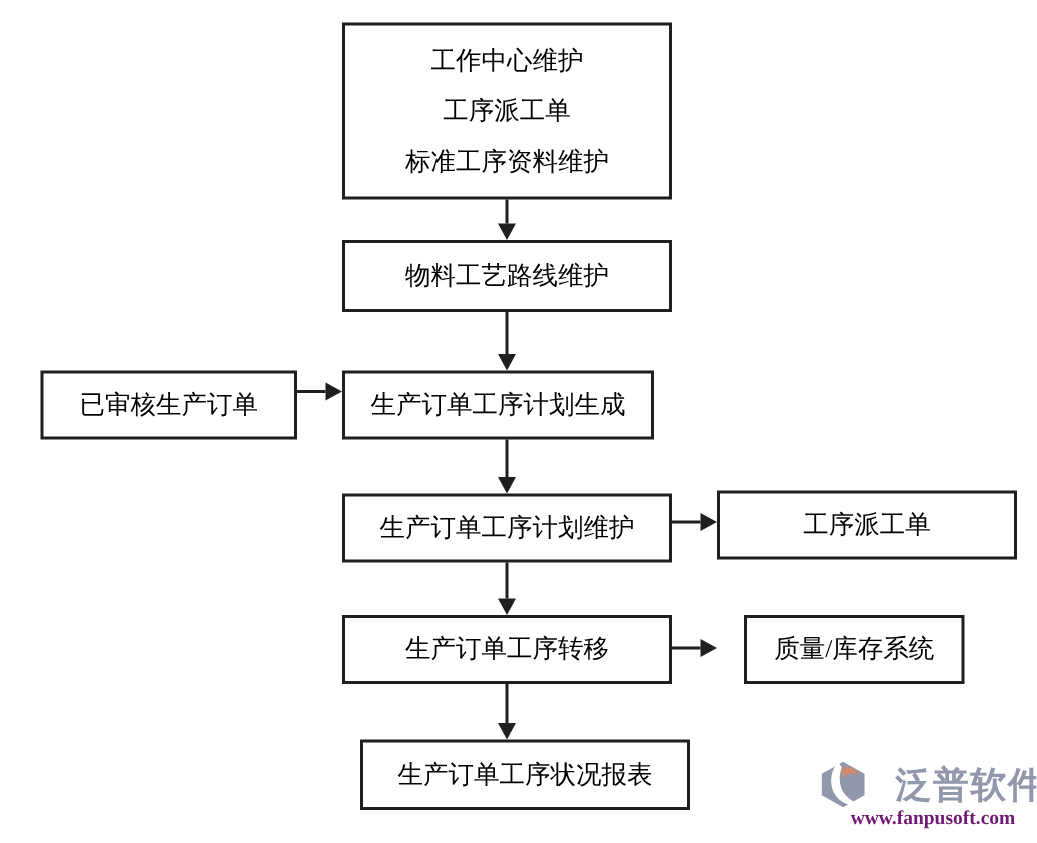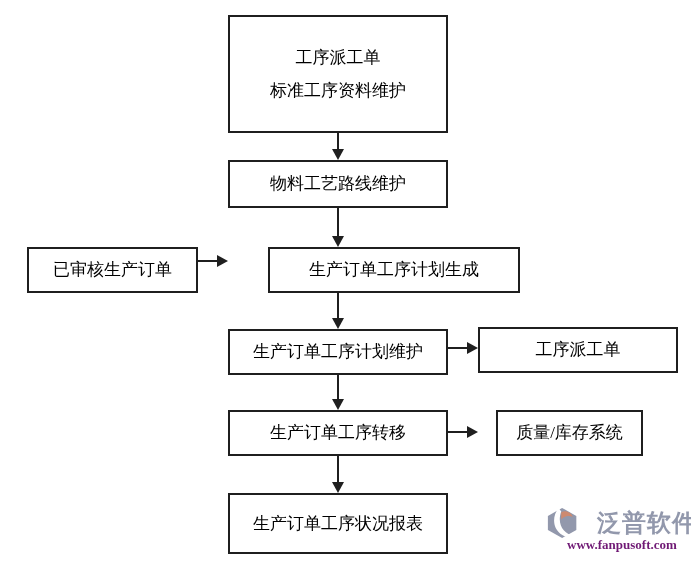--- a/index.html
+++ b/index.html
@@ -53,26 +53,26 @@
     position: absolute;
     width: 0; height: 0;
     border-top: 6px solid transparent;
     border-bottom: 6px solid transparent;
     border-left: 11px solid #1f1f1f;
   }
   
   #n-master   { left:228px; top:15px;  width:220px; height:118px; }
   #n-routing  { left:228px; top:160px; width:220px; height:48px;  }
   #n-approved { left:27px;  top:247px; width:171px; height:46px;  }
-  #n-generate { left:228px; top:247px; width:252px; height:46px;margin-left:40px;  }
+  #n-generate { left:228px; top:247px; width:208px; height:46px;  }
   #n-maintain { left:228px; top:329px; width:220px; height:46px;  }
   #n-dispatch { left:478px; top:327px; width:200px; height:46px;  }
   #n-transfer { left:228px; top:410px; width:220px; height:46px;  }
   #n-quality  { left:496px; top:410px; width:147px; height:46px;  }
-  #n-report   { left:228px; top:493px; width:220px; height:61px;  }
+  #n-report   { left:240px; top:493px; width:220px; height:47px;  }
   
   .watermark {
     position: absolute;
     left: 553px;
     top: 507px;
     width: 138px;
     display: flex;
     flex-direction: column;
     align-items: center;
   }
@@ -97,20 +97,21 @@
     white-space: nowrap;
     margin-top: -2px;
   }
 </style>
 </head>
 <body>
 
 <div class="canvas">
 
   <div class="node multiline" id="n-master">
+    <div class="line">工作中心维护</div>
     <div class="line">工序派工单</div>
     <div class="line">标准工序资料维护</div>
   </div>
 
   <div class="node" id="n-routing">
     <div class="line">物料工艺路线维护</div>
   </div>
 
   <div class="node" id="n-approved">
     <div class="line">已审核生产订单</div>

